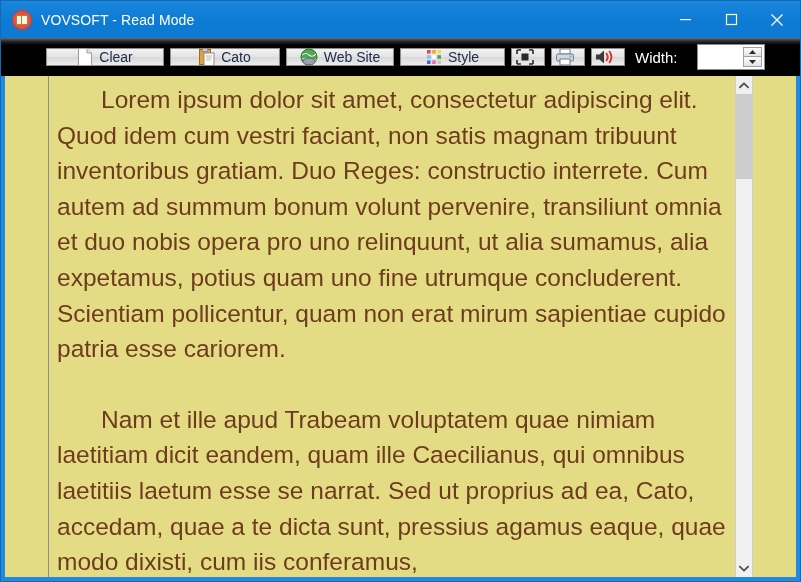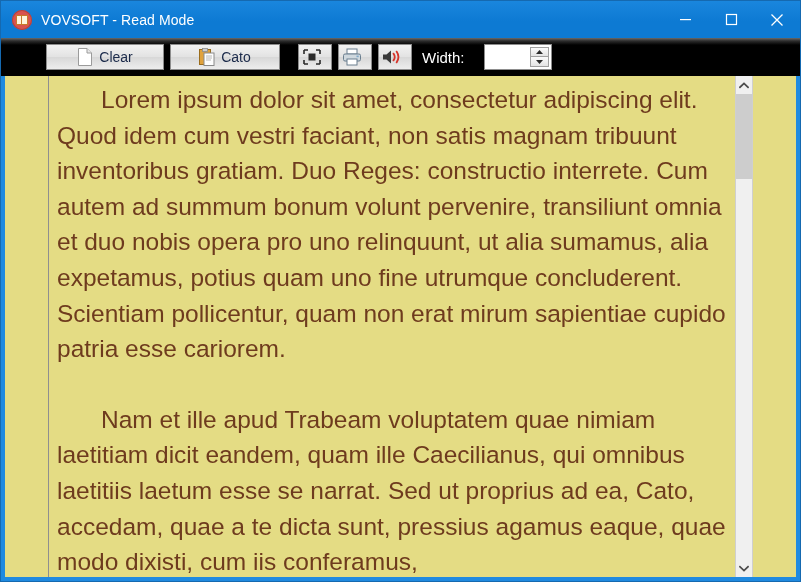--- a/index.html
+++ b/index.html
@@ -96,21 +96,21 @@
     height: 38px;
     background: linear-gradient(to bottom, #6a6a6a 0px, #2c2c2c 3px, #000000 7px, #000000 100%);
     display: flex;
     align-items: center;
     overflow: hidden;
   }
   .tb-pad { width: 45px; flex: 0 0 auto; }
   .tb-gap { width: 6px; flex: 0 0 auto; }
 
   .tbtn {
-    height: 26px;
+    height: 18px;
     background: linear-gradient(to bottom, #f2f2f2 0%, #e3e3e3 48%, #d8d8d8 52%, #ededed 100%);
     border: 1px solid #8d8d8d;
     box-sizing: border-box;
     display: flex;
     align-items: center;
     justify-content: center;
     gap: 6px;
     padding: 0 10px;
     font-size: 14px;
     color: #1b2a4a;
@@ -289,23 +289,46 @@
         <rect x="0.5" y="1.5" width="11" height="15" fill="#e0a23c" stroke="#9a6c1c" stroke-width="1"></rect>
         <rect x="3.5" y="0.5" width="5" height="3" fill="#cfcfcf" stroke="#8a8a8a" stroke-width="0.8"></rect>
         <rect x="5" y="5" width="10" height="12.5" fill="#fdfdfd" stroke="#8a8a8a" stroke-width="1"></rect>
         <path d="M7 8 H13 M7 10 H13 M7 12 H12" stroke="#b0b0b0" stroke-width="0.9"></path>
       </svg>
       <span class="lbl">Cato</span>
     </div>
 
     <div class="tb-gap"></div>
 
-
-    <div class="tb-gap"></div>
-
+    <div class="tbtn" style="width:108px;">
+      <svg class="icon" width="18" height="18" viewBox="0 0 18 18">
+        <circle cx="9" cy="9" r="8" fill="#4fa84f" stroke="#2f6c2f" stroke-width="1"></circle>
+        <path d="M2 7 Q6 4 9 7 T16 6" fill="none" stroke="#dff0df" stroke-width="1.1"></path>
+        <path d="M1.6 11 Q6 9 10 12 T16.5 11" fill="none" stroke="#9fd6ff" stroke-width="1.1"></path>
+        <ellipse cx="9" cy="13.5" rx="6" ry="3.4" fill="#9aa3a8" stroke="#5e676b" stroke-width="0.9"></ellipse>
+      </svg>
+      <span class="lbl">Web Site</span>
+    </div>
+
+    <div class="tb-gap"></div>
+
+    <div class="tbtn" style="width:105px;">
+      <svg class="icon" width="16" height="16" viewBox="0 0 16 16">
+        <rect x="1" y="1" width="3.6" height="3.6" fill="#e8483f"></rect>
+        <rect x="6.2" y="1" width="3.6" height="3.6" fill="#f0a23a"></rect>
+        <rect x="11.4" y="1" width="3.6" height="3.6" fill="#f2e04a"></rect>
+        <rect x="1" y="6.2" width="3.6" height="3.6" fill="#7fc4ea"></rect>
+        <rect x="6.2" y="6.2" width="3.6" height="3.6" fill="#ffffff"></rect>
+        <rect x="11.4" y="6.2" width="3.6" height="3.6" fill="#4aa84a"></rect>
+        <rect x="1" y="11.4" width="3.6" height="3.6" fill="#3f6ecd"></rect>
+        <rect x="6.2" y="11.4" width="3.6" height="3.6" fill="#e36fb0"></rect>
+        <rect x="11.4" y="11.4" width="3.6" height="3.6" fill="#c5c5c5"></rect>
+      </svg>
+      <span class="lbl">Style</span>
+    </div>
 
     <div class="tb-gap"></div>
 
     <div class="tbtn square">
       <svg class="icon" width="18" height="16" viewBox="0 0 18 16">
         <path d="M1 1 H5 M1 1 V5 M17 1 H13 M17 1 V5 M1 15 H5 M1 15 V11 M17 15 H13 M17 15 V11" stroke="#2a2a2a" stroke-width="1.6" fill="none"></path>
         <rect x="5.5" y="4.5" width="7" height="7" fill="#2a2a2a"></rect>
       </svg>
       <span class="lbl"></span>
     </div>

